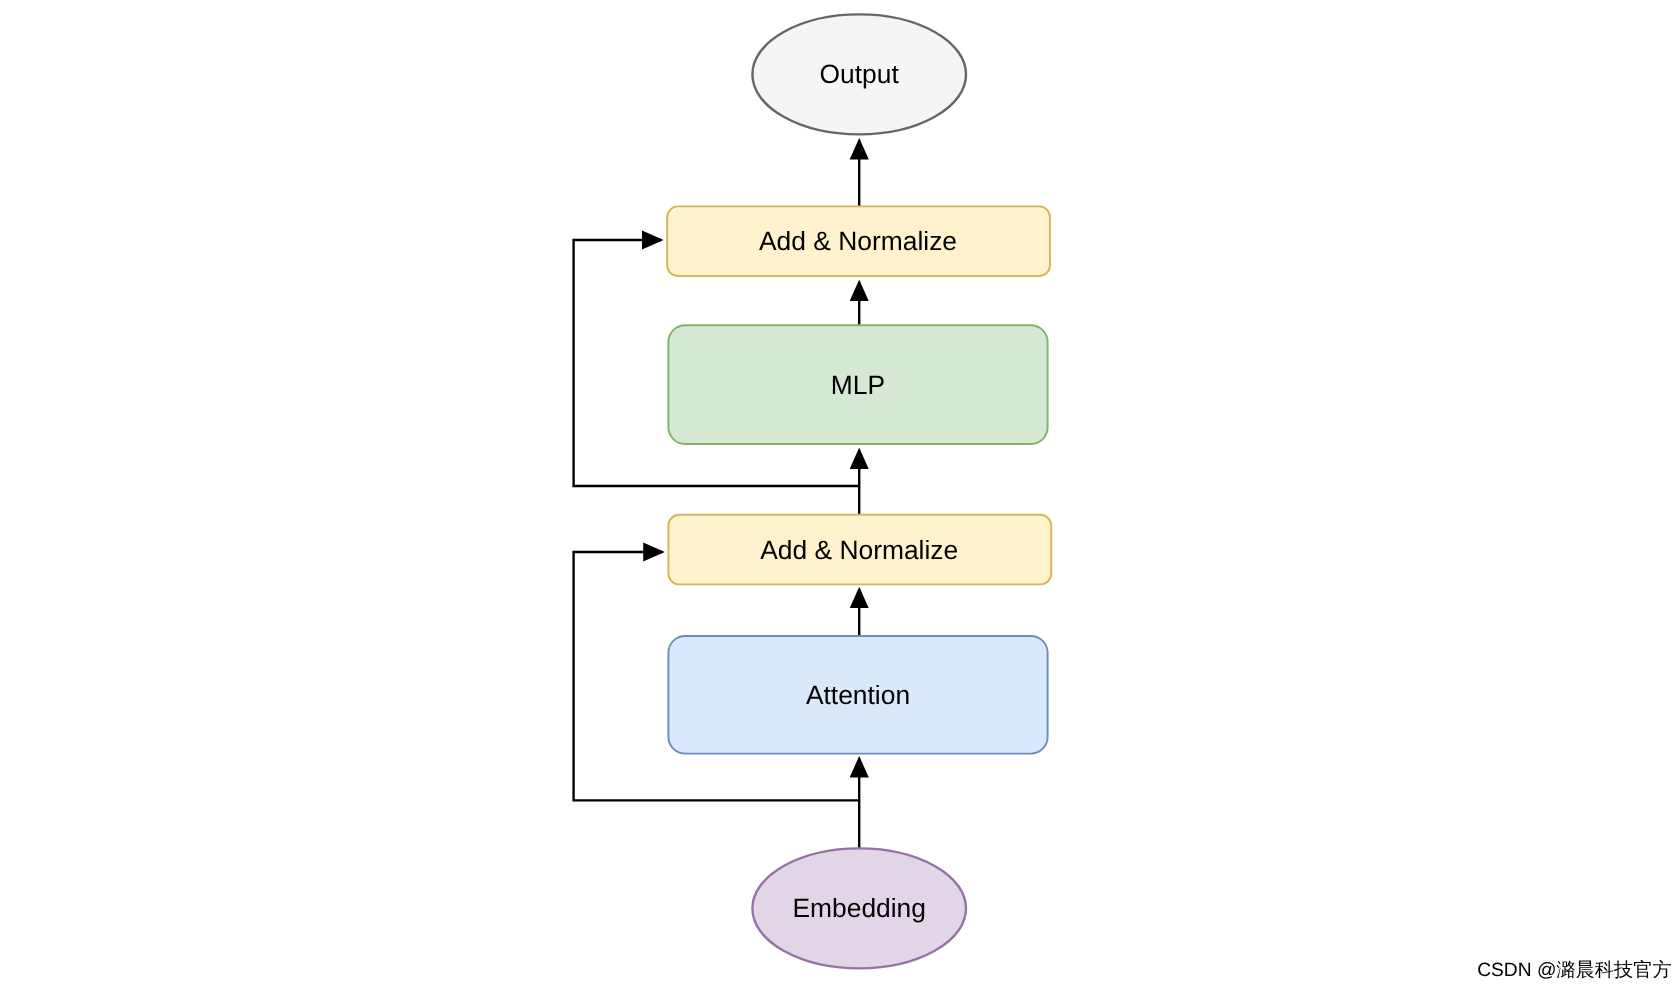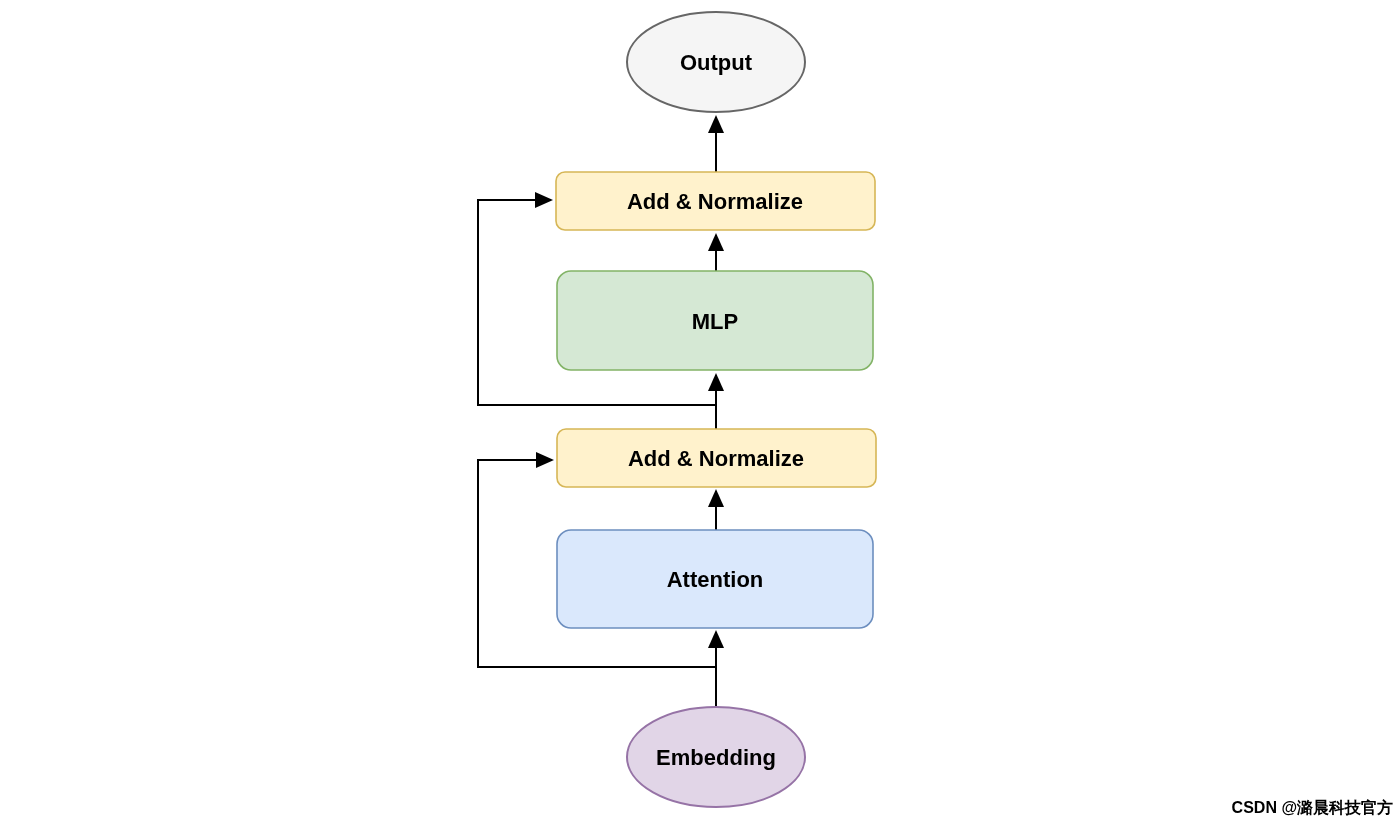--- a/index.html
+++ b/index.html
@@ -3,21 +3,20 @@
 <meta charset="utf-8">
 <style>
   html, body { margin: 0; padding: 0; background: #ffffff; }
   .canvas {
     position: relative;
     width: 1400px;
     height: 826px;
     background: #ffffff;
     overflow: hidden;
     font-family: "Liberation Sans", sans-serif;
-    font-weight: bold;
   }
   svg { display: block; }
   svg text {
     font-family: "Liberation Sans", "DejaVu Sans", sans-serif;
     fill: #000000;
   }
   .node-label { font-size: 22px; }
   .watermark-text { font-size: 16px; }
   .connector { fill: none; stroke-width: 2; }
   .shape { stroke-width: 1.6; }

